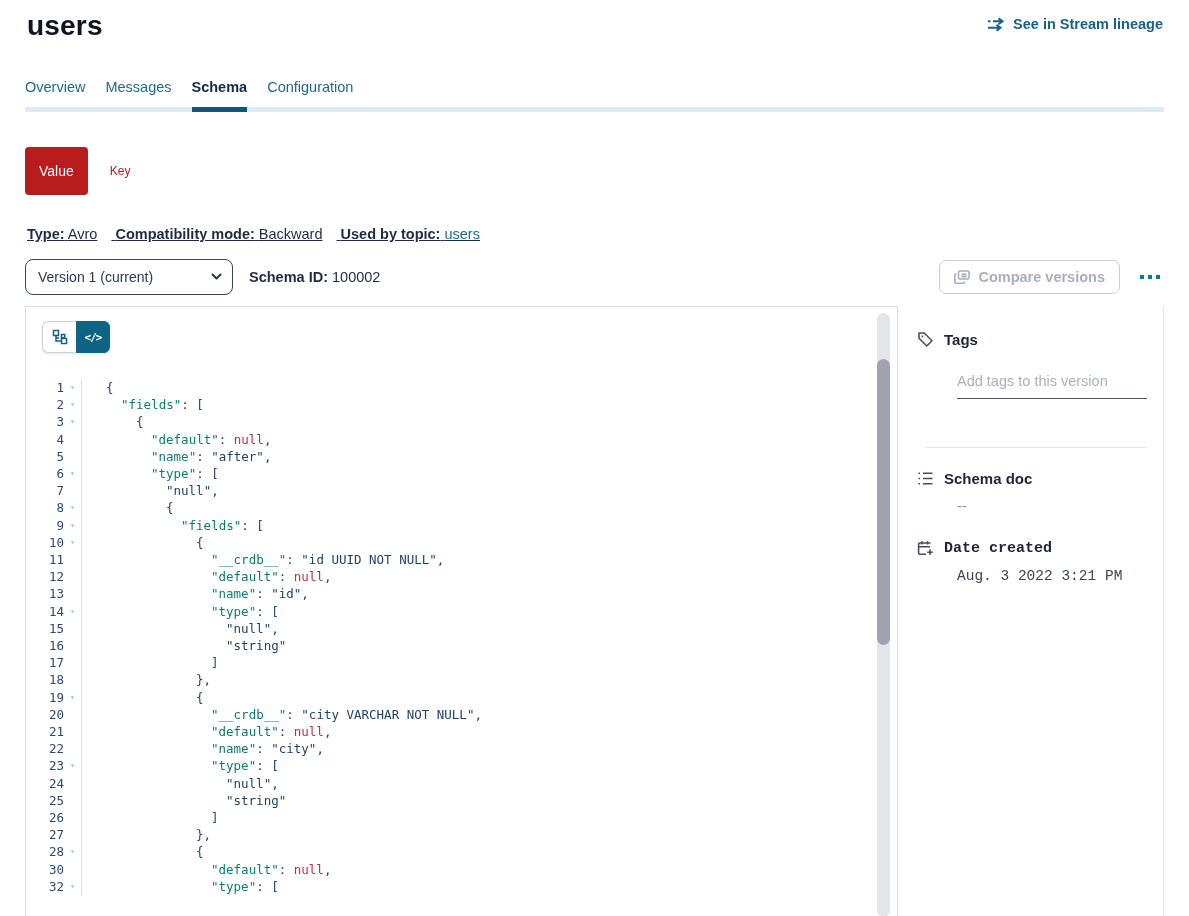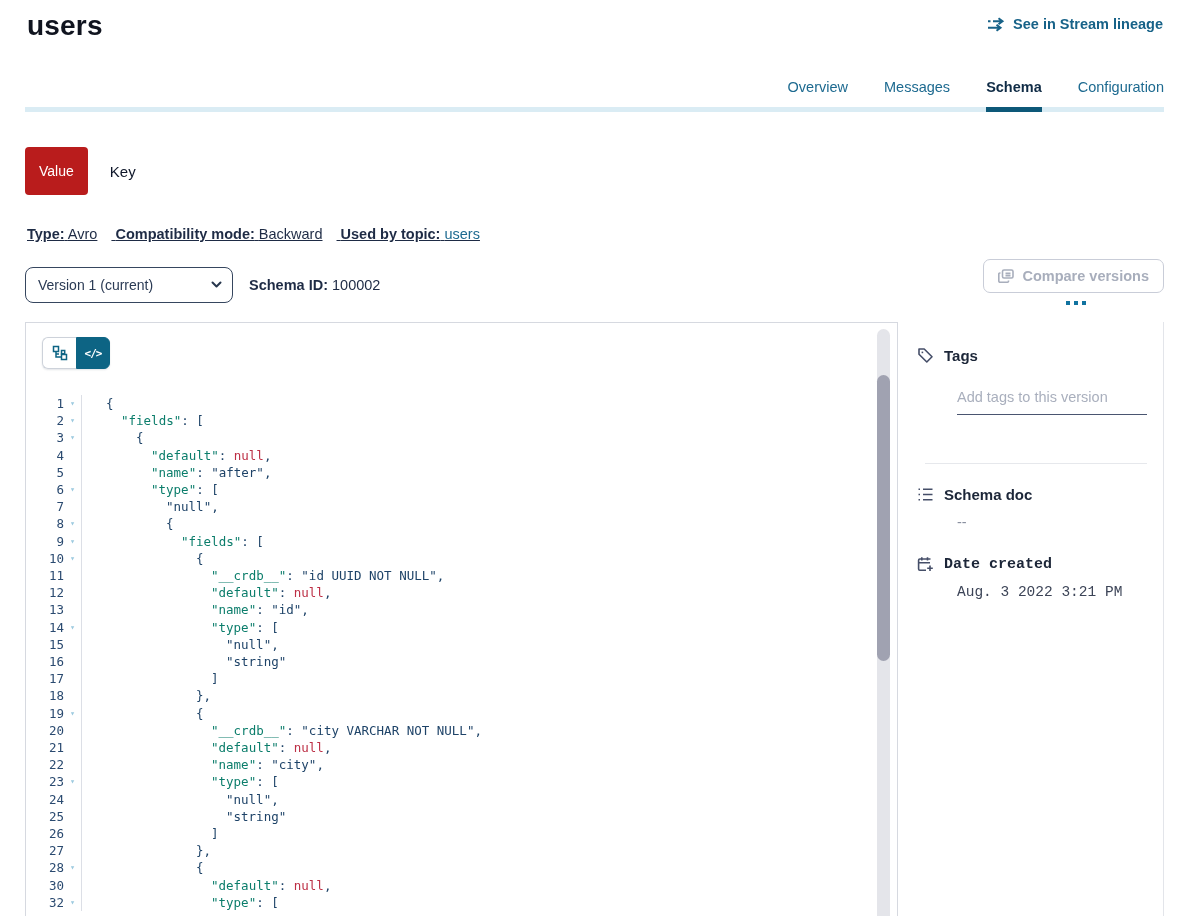--- a/index.html
+++ b/index.html
@@ -8,45 +8,45 @@
   .page { position:relative; width:1189px; height:916px; }
 
   
   .hdr { position:relative; padding:10px 26px 0 27px; }
   .title { font-size:28px; font-weight:700; color:#10141f; letter-spacing:.2px; }
   .lineage { position:absolute; top:16px; right:26px; display:flex; align-items:center; gap:7px;
     color:#176288; font-size:14.5px; font-weight:600; text-decoration:none; cursor:pointer; }
 
   
   .tabs-wrap { position:relative; margin:37px 25px 0 25px; }
-  .tabs { display:flex; gap:36px;justify-content:flex-end; }
+  .tabs { display:flex; gap:20px; }
   .tab { font-size:14.5px; color:#1d6a90; padding-bottom:13px; cursor:pointer; position:relative; }
   .tab.active { color:#0f2b45; font-weight:600; }
   .tab.active::after { content:""; position:absolute; left:0; right:0; bottom:-4px; height:5px; background:#0d5878; z-index:2; }
   .tabbar { position:absolute; left:0; right:0; bottom:-4px; height:5px; background:#daecf4; }
 
   
   .vk { margin:39px 0 0 25px; display:flex; align-items:center; gap:22px; }
   .btn-value { background:#b91c1c; color:#fff; font-size:14px; padding:16px 14px; border:none; border-radius:4px; cursor:pointer; }
-  .btn-key { background:none; border:none; color:#0f172a; font-size:15px; cursor:pointer; }
+  .btn-key { background:none; border:none; color:#b91c1c; font-size:12px; cursor:pointer; }
 
   
   .meta { margin:31px 0 0 27px; font-size:14.5px; color:#1e2b45;text-decoration:underline; }
   .meta b { font-weight:700; }
   .meta .sp { display:inline-block; width:14px; }
   .link { color:#1d6a90; cursor:pointer; text-decoration:none; }
 
   
   .controls { margin:17px 25px 0 25px; display:flex; align-items:center; }
   .sel-wrap { position:relative; width:208px; height:36px; }
   .sel { width:100%; height:100%; appearance:none; -webkit-appearance:none; font-family:"Liberation Sans",sans-serif;
     font-size:14px; color:#2a3a54; background:#fff; border:1px solid #36465f; border-radius:8px; padding:0 30px 0 12px; cursor:pointer; }
   .sel-chev { position:absolute; right:10px; top:11px; pointer-events:none; }
   .schema-id { margin-left:16px; font-size:14.5px; }
-  .ctr-right { margin-left:auto; display:flex; align-items:center; gap:2px;flex-direction:column; }
+  .ctr-right { margin-left:auto; display:flex; align-items:center; gap:12px; }
   .btn-outline { display:flex; align-items:center; gap:8px; background:#fff; font-size:14.5px; font-weight:600;
     padding:8px 14px; border-radius:7px; cursor:pointer; font-family:"Liberation Sans",sans-serif; }
   .btn-compare { color:#a8aebc; border:1px solid #c9cdd8; cursor:default; }
   .btn-evolve { color:#0e6181; border:1px solid #0e6181; }
   .more { display:flex; gap:4px; padding:6px 4px; margin-left:4px; cursor:pointer; }
   .more i { width:4px; height:4px; background:#1173a0; display:block; }
 
   
   .main { display:flex; margin:11px 25px 0 25px; height:616px; }
   .code-panel { position:relative; width:895px; border:1px solid #d6d9e0; background:#fff; overflow:hidden; }

